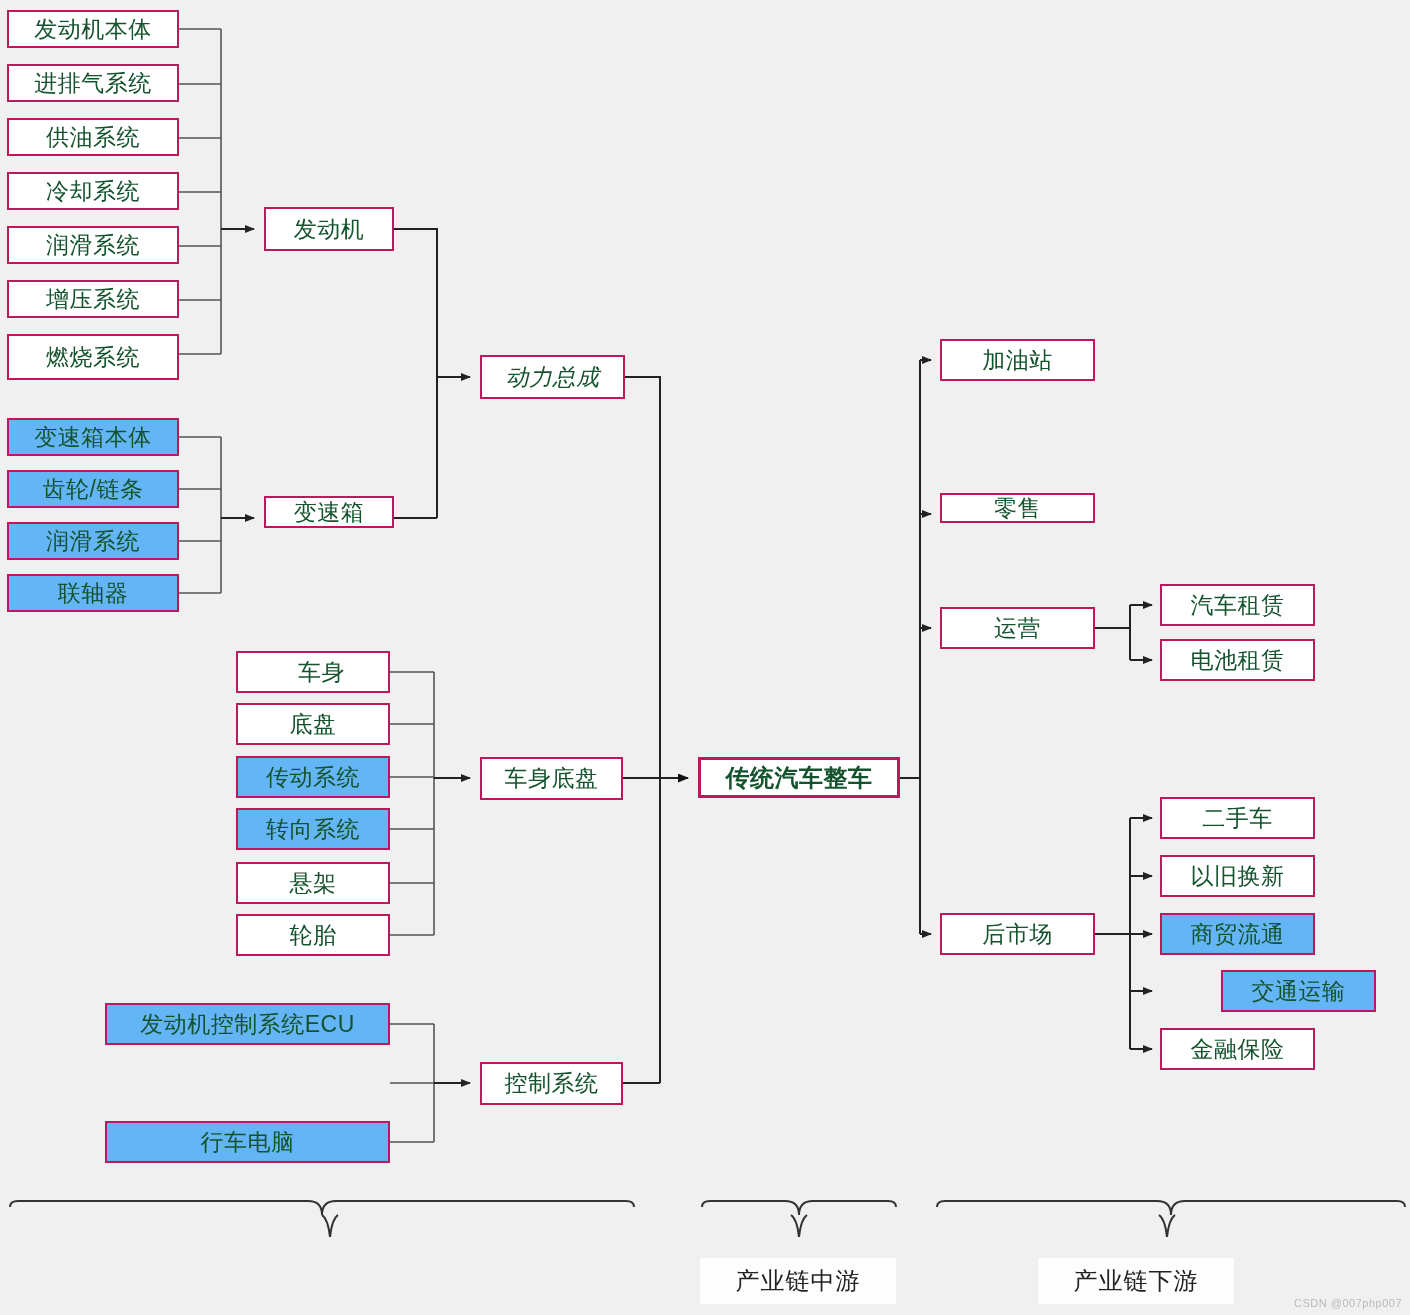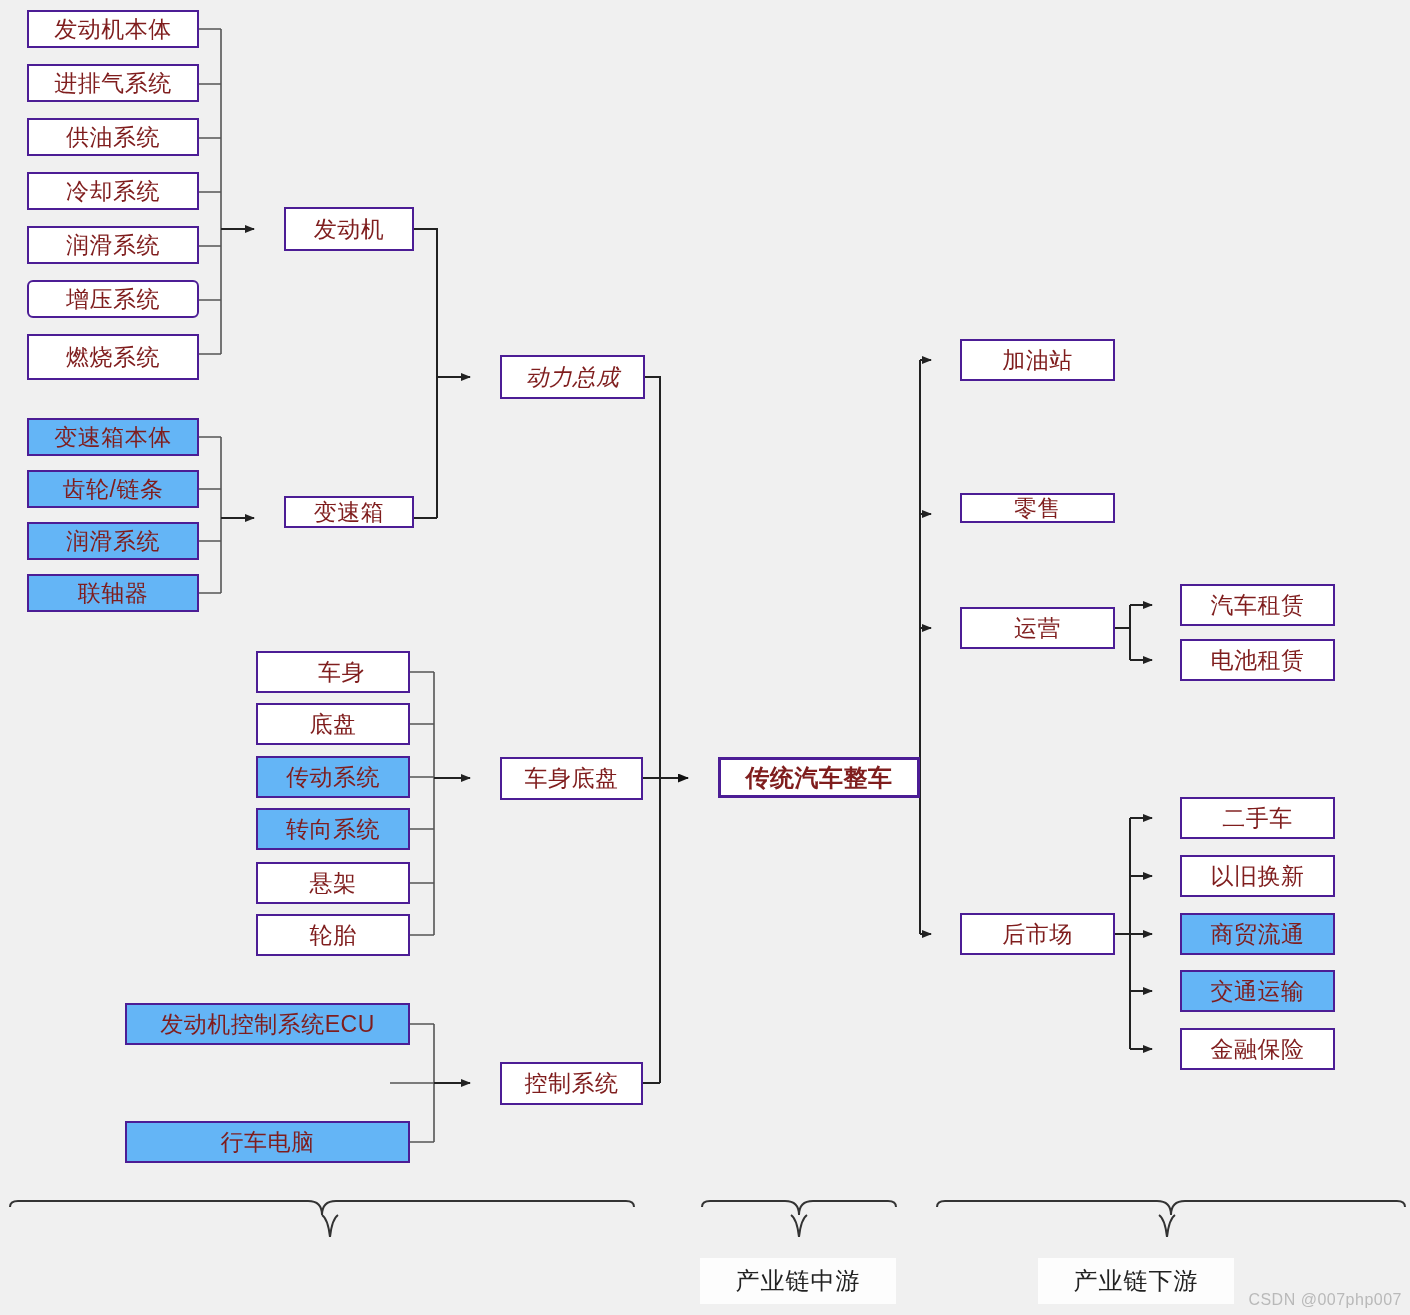--- a/index.html
+++ b/index.html
@@ -8,51 +8,50 @@
     background:#f0f0f0;
     font-family:"Liberation Sans","DejaVu Sans",sans-serif;
     position:relative;
     overflow:hidden;
   }
   #stage{position:absolute;left:0;top:0;width:1410px;height:1315px;}
   svg#wires{position:absolute;left:0;top:0;width:1410px;height:1315px;pointer-events:none;}
   .node{
     position:absolute;
     box-sizing:border-box;
-    border:2px solid #4c1d95;
+    border:2px solid #be185d;
     background:#ffffff;
-    color:#7f1d1d;
+    color:#14532d;
     display:flex;
     align-items:center;
     justify-content:center;
     font-size:23px;
     line-height:1;
     white-space:nowrap;
     letter-spacing:0.5px;
-    margin-left:20px;
   }
   .node.blue{background:#64b5f6;}
   .node.bold{font-weight:bold;font-size:24px;border-width:3px;}
   .phase-label{
     position:absolute;
     box-sizing:border-box;
     background:#fdfdfd;
     color:#222222;
     font-size:24px;
     display:flex;
     align-items:center;
     justify-content:center;
     height:46px;
     letter-spacing:1px;
   }
   .watermark{
     position:absolute;
     right:8px;bottom:6px;
     color:#b9b9b9;
-    font-size:16px;
+    font-size:11px;
     letter-spacing:0.5px;
   }
 </style>
 </head>
 <body>
 
 <div id="stage">
 
   <svg id="wires" viewBox="0 0 1410 1315">
     <defs>
@@ -139,21 +138,21 @@
       <path d="M791,1215 q6,4 8,22 q2,-18 8,-22"></path>
       <path d="M1159,1215 q6,4 8,22 q2,-18 8,-22"></path>
     </g>
   </svg>
 
   <div class="node" style="left:7px;top:10px;width:172px;height:38px;">发动机本体</div>
   <div class="node" style="left:7px;top:64px;width:172px;height:38px;">进排气系统</div>
   <div class="node" style="left:7px;top:118px;width:172px;height:38px;">供油系统</div>
   <div class="node" style="left:7px;top:172px;width:172px;height:38px;">冷却系统</div>
   <div class="node" style="left:7px;top:226px;width:172px;height:38px;">润滑系统</div>
-  <div class="node" style="left:7px;top:280px;width:172px;height:38px;border-radius:6px;">增压系统</div>
+  <div class="node" style="left:7px;top:280px;width:172px;height:38px;">增压系统</div>
   <div class="node" style="left:7px;top:334px;width:172px;height:46px;">燃烧系统</div>
 
   <div class="node blue" style="left:7px;top:418px;width:172px;height:38px;">变速箱本体</div>
   <div class="node blue" style="left:7px;top:470px;width:172px;height:38px;">齿轮/链条</div>
   <div class="node blue" style="left:7px;top:522px;width:172px;height:38px;">润滑系统</div>
   <div class="node blue" style="left:7px;top:574px;width:172px;height:38px;">联轴器</div>
 
   <div class="node" style="left:264px;top:207px;width:130px;height:44px;">发动机</div>
   <div class="node" style="left:264px;top:496px;width:130px;height:32px;">变速箱</div>
   <div class="node" style="left:480px;top:355px;width:145px;height:44px;font-style:italic;">动力总成</div>
@@ -178,21 +177,21 @@
   <div class="node" style="left:940px;top:493px;width:155px;height:30px;">零售</div>
   <div class="node" style="left:940px;top:607px;width:155px;height:42px;">运营</div>
   <div class="node" style="left:940px;top:913px;width:155px;height:42px;">后市场</div>
 
   <div class="node" style="left:1160px;top:584px;width:155px;height:42px;">汽车租赁</div>
   <div class="node" style="left:1160px;top:639px;width:155px;height:42px;">电池租赁</div>
 
   <div class="node" style="left:1160px;top:797px;width:155px;height:42px;">二手车</div>
   <div class="node" style="left:1160px;top:855px;width:155px;height:42px;">以旧换新</div>
   <div class="node blue" style="left:1160px;top:913px;width:155px;height:42px;">商贸流通</div>
-  <div class="node blue" style="left:1160px;top:970px;width:155px;height:42px;">交通运输</div>
+  <div class="node blue" style="left:1221px;top:970px;width:155px;height:42px;">交通运输</div>
   <div class="node" style="left:1160px;top:1028px;width:155px;height:42px;">金融保险</div>
 
   <div class="phase-label" style="left:700px;top:1258px;width:196px;">产业链中游</div>
   <div class="phase-label" style="left:1038px;top:1258px;width:196px;">产业链下游</div>
 
   <div class="watermark">CSDN @007php007</div>
 
 </div>
 
 </body></html>

